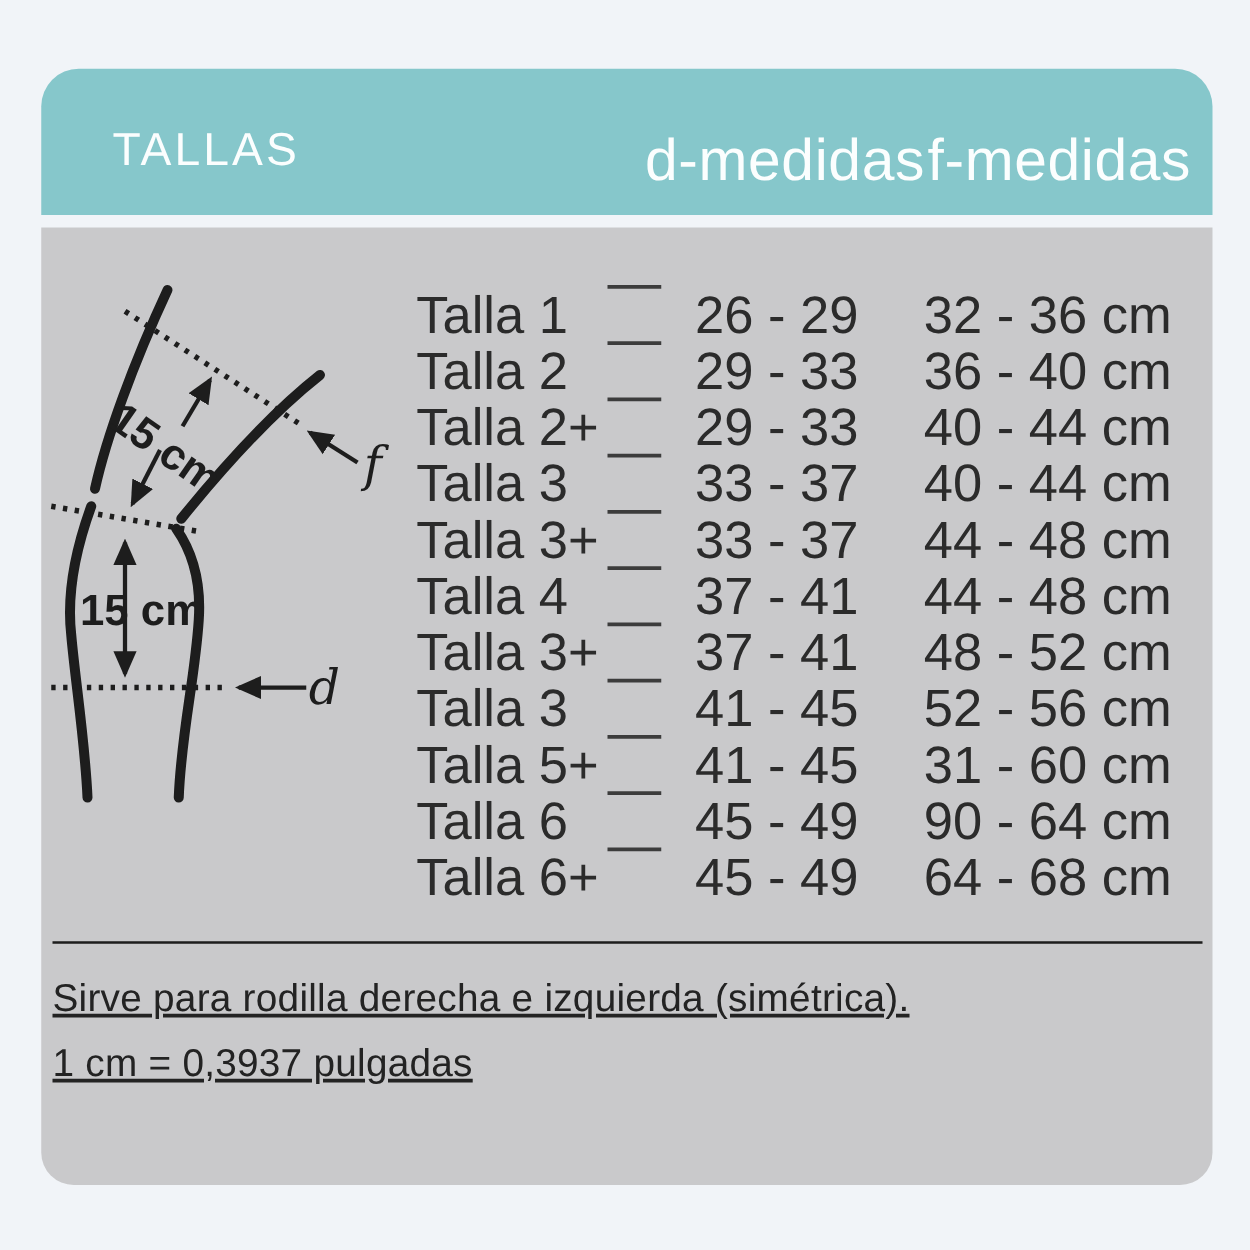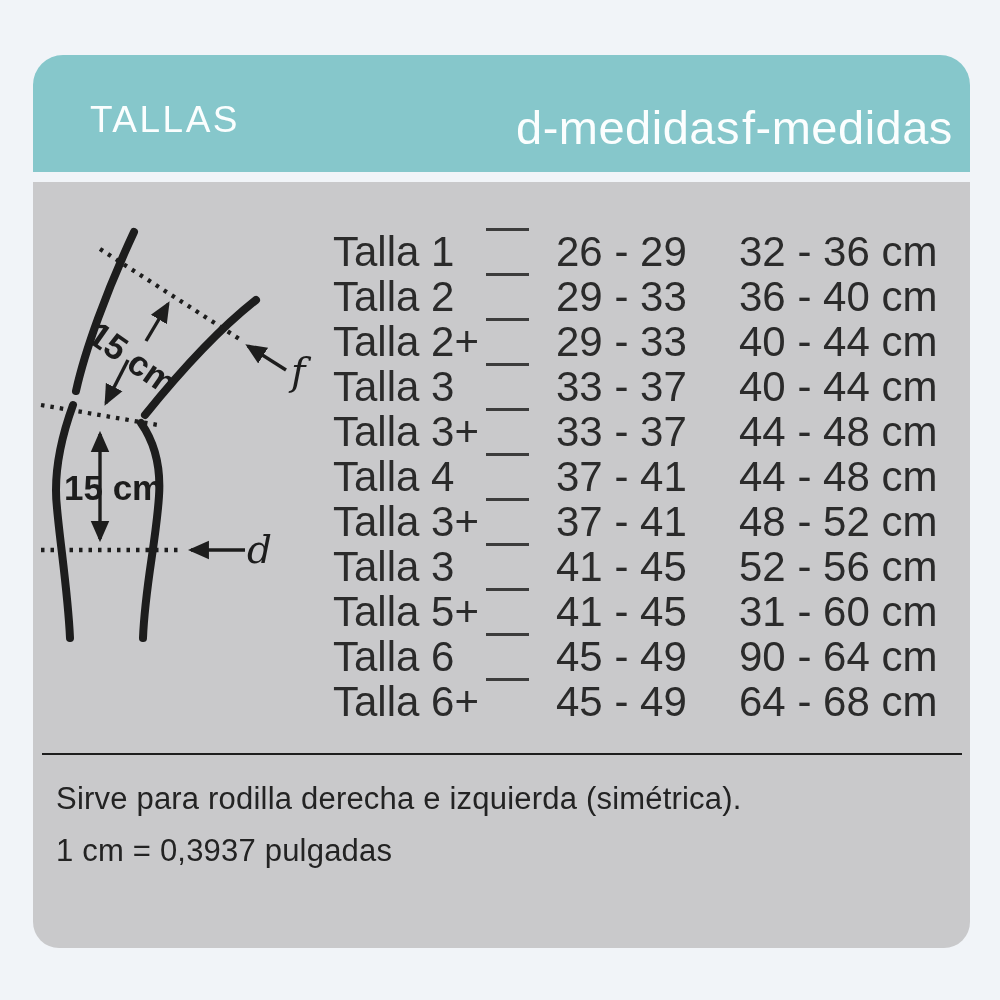--- a/index.html
+++ b/index.html
@@ -40,21 +40,21 @@
   .diagram .ital{font-family:"DejaVu Serif",serif;font-style:italic;font-size:39px;fill:var(--ink);}
   .size-table{position:absolute;left:300px;top:46px;width:610px;}
   .trow{height:45px;display:flex;align-items:flex-start;font-size:42px;color:var(--body-text);}
   .c-talla{width:153px;}
   .c-dash{width:70px;display:flex;align-items:center;}
   .dashbar{display:inline-block;width:43px;height:3px;background:#3c3c3c;}
   .c-d{width:183px;}
   .c-f{flex:1;}
   .tbl-footer{position:absolute;left:9px;top:571px;width:920px;}
   .divider{border:none;border-top:2.5px solid var(--ink);height:0;}
-  .note{margin:26px 0 0 14px;font-size:31px;color:#232323;letter-spacing:0.2px;}
+  .note{margin:26px 0 0 0;font-size:31px;color:#232323;letter-spacing:0.2px;text-decoration:underline;}
   .note + .note{margin-top:16px;}
 </style>
 </head>
 <body>
 
 <div class="panel">
 
   <header class="panel-header">
     <span class="hdr-title">TALLAS</span>
     <span class="hdr-col d">d-medidas</span>

